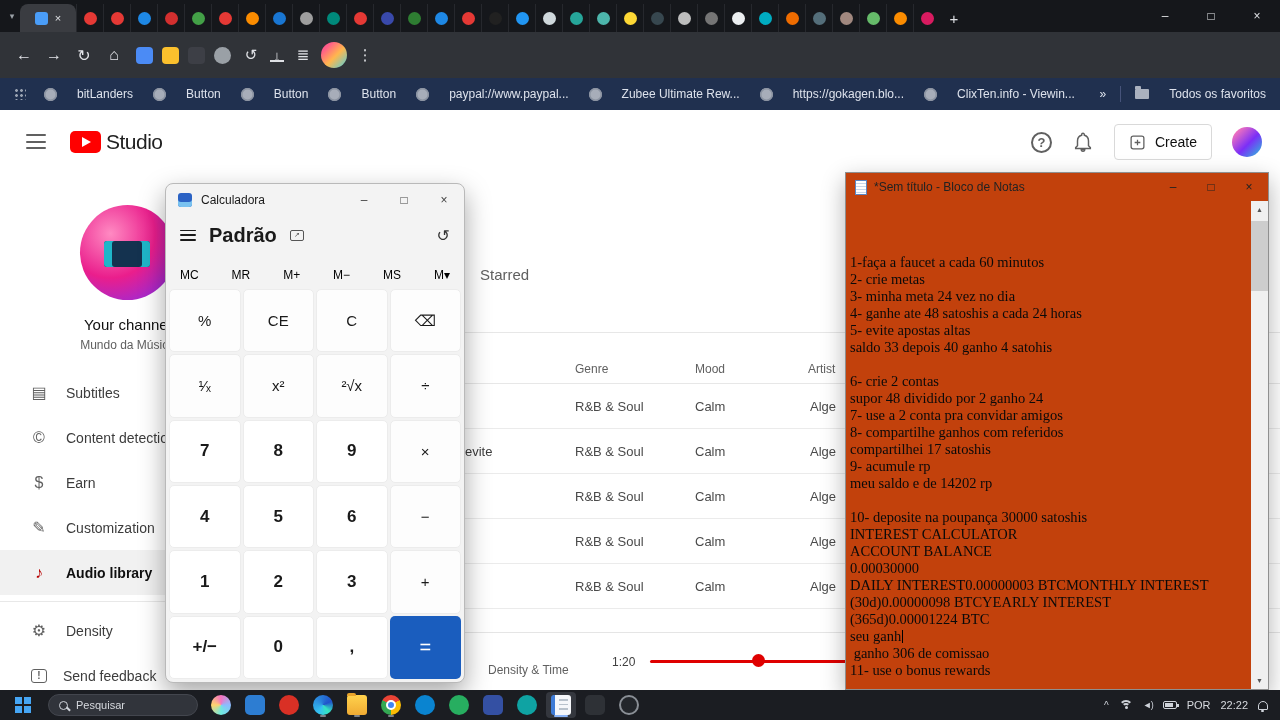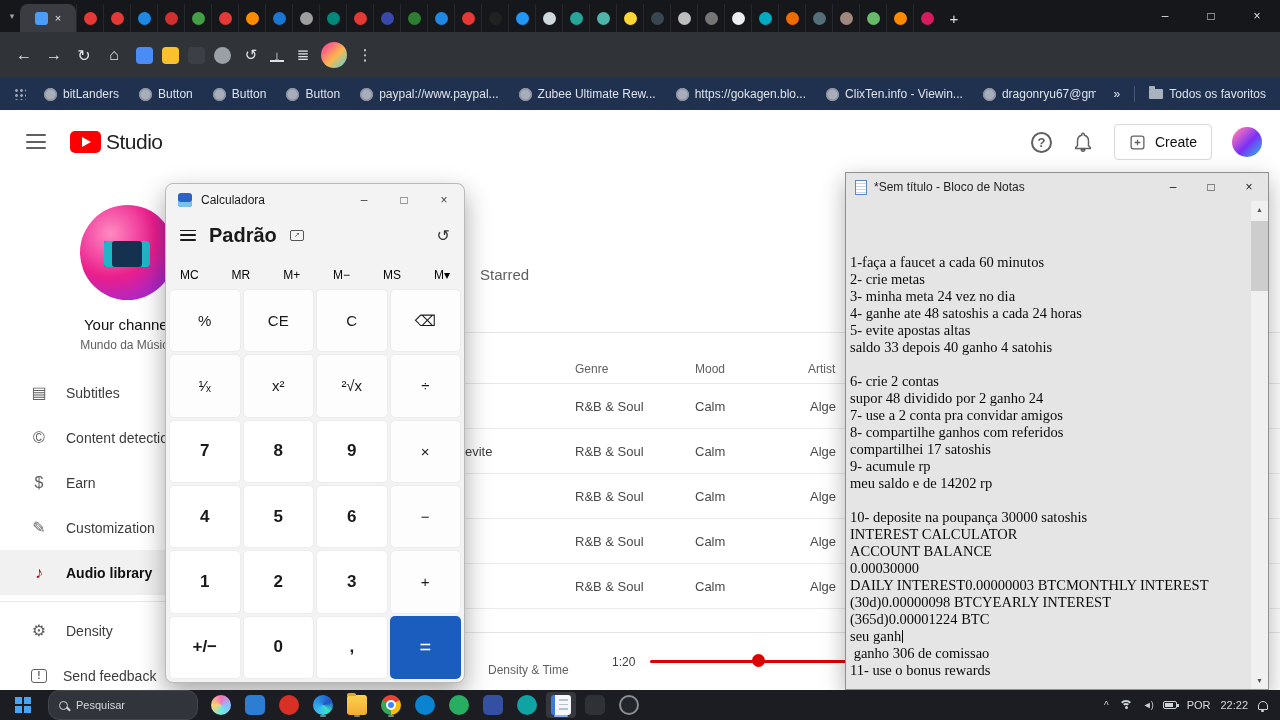--- a/index.html
+++ b/index.html
@@ -36,21 +36,21 @@
   .ext.round{border-radius:50%}
   .tool-glyph{color:#dfe1e5;font-size:15px;width:24px;text-align:center;flex:0 0 auto}
   .dl{position:relative}
   .dl::after{content:"";position:absolute;left:5px;right:5px;bottom:2px;height:2px;background:#dfe1e5}
   .avatar-sm{width:26px;height:26px;border-radius:50%;background:linear-gradient(135deg,#ff5c8a 20%,#ffb74d 55%,#4dd0e1);flex:0 0 auto;margin:0 4px}
 
   
   .bookmarks{position:absolute;left:0;top:78px;width:100%;height:32px;display:flex;align-items:center;gap:18px;padding:0 14px;color:#dde2ec;font-size:12px}
   .apps-grid{width:12px;height:12px;background-image:radial-gradient(#9aa3b2 1.3px,transparent 1.5px);background-size:5px 5px;flex:0 0 auto}
   .bm-list{display:flex;align-items:center;gap:20px;overflow:hidden}
-  .bm{display:flex;align-items:center;gap:6px;white-space:nowrap}
+  .bm{display:flex;align-items:center;gap:20px;white-space:nowrap}
   .globe{width:13px;height:13px;border-radius:50%;background:#a7adb9;box-shadow:inset 0 0 0 1.5px #8b93a1;flex:0 0 auto}
   .bm-right{margin-left:auto;display:flex;align-items:center;gap:14px;flex:0 0 auto}
   .bm-sep{width:1px;height:16px;background:#46537a}
   .folder-ic{width:14px;height:10px;background:#aab1bf;border-radius:1px;position:relative}
   .folder-ic::before{content:"";position:absolute;left:0;top:-3px;width:6px;height:3px;background:#aab1bf;border-radius:1px 1px 0 0}
 
   
   .s-header{position:absolute;left:0;top:110px;width:100%;height:64px;background:#fff;z-index:1}
   .ham{position:absolute;left:26px;top:24px;width:20px;height:15px;display:flex;flex-direction:column;justify-content:space-between}
   .ham i{display:block;height:2px;background:#606060;border-radius:1px}
@@ -116,42 +116,42 @@
   .c-display{padding:10px 14px 0;text-align:right;flex:0 0 auto}
   .c-expr{font-size:14px;color:#6b6b6b;min-height:18px}
   .c-result{font-size:42px;font-weight:700;color:#1a1a1a;line-height:50px}
   .c-mem{display:flex;justify-content:space-between;padding:14px 14px 4px;font-size:12px;color:#000000;flex:0 0 auto}
   .c-keys{flex:1;display:grid;grid-template-columns:repeat(4,1fr);grid-template-rows:repeat(6,1fr);gap:2px;padding:3px}
   .key{background:#fdfdfd;border:1px solid #ececec;border-radius:5px;display:flex;align-items:center;justify-content:center;font-size:15px;color:#1a1a1a;font-family:"Liberation Sans",sans-serif}
   .key.digit{background:#fff;font-weight:700;font-size:17px}
   .key.eq{border-color:transparent;color:#fff;font-size:20px}
 
   
-  .note{position:absolute;left:845px;top:172px;width:424px;height:518px;background:#e5e5e5;border:1px solid #8f8f8f;box-shadow:0 8px 22px rgba(0,0,0,.3);z-index:6;display:flex;flex-direction:column}
+  .note{position:absolute;left:845px;top:172px;width:424px;height:518px;background:#c2410c;border:1px solid #8f8f8f;box-shadow:0 8px 22px rgba(0,0,0,.3);z-index:6;display:flex;flex-direction:column}
   .n-title{height:28px;display:flex;align-items:center;padding-left:9px;gap:7px;font-size:12px;color:#222;flex:0 0 auto}
   .n-ico{width:12px;height:15px;border:1.5px solid #5b87c5;background:repeating-linear-gradient(#fff 0 2px,#c9d6ea 2px 3px);flex:0 0 auto}
   .n-controls{margin-left:auto;display:flex;height:28px}
   .n-btn{width:38px;display:flex;align-items:center;justify-content:center;font-size:12px;color:#222}
   .n-menu{height:21px;display:flex;font-size:12px;color:#222;padding-left:4px;flex:0 0 auto}
   .n-menu .mi{padding:2px 8px}
   .n-body{flex:1;position:relative;overflow:hidden}
   .n-text{position:absolute;left:4px;top:2px;right:17px;bottom:0;font-family:"Liberation Serif",serif;font-size:14.5px;line-height:17px;color:#0a0a0a;white-space:pre;overflow:hidden}
   .n-line{height:17px}
   .n-line.caret-line::after{content:"";display:inline-block;width:1px;height:13px;background:#000;vertical-align:-2px;margin-left:1px}
   .n-scroll{position:absolute;right:0;top:0;bottom:0;width:17px;background:#f0f0f0}
   .n-arrow{position:absolute;left:0;width:17px;height:17px;display:flex;align-items:center;justify-content:center;font-size:7px;color:#555}
   .n-arrow.up{top:0}.n-arrow.down{bottom:0}
   .n-thumb{position:absolute;left:0;top:20px;width:17px;height:70px;background:#cdcdcd}
 
   
   .taskbar{position:absolute;left:0;top:690px;width:100%;height:30px;background:#1b1d22;display:flex;align-items:center;padding:0 6px;gap:8px;z-index:10}
   .start{width:34px;height:26px;display:flex;align-items:center;justify-content:center;border-radius:4px}
   .win-logo{display:grid;grid-template-columns:7px 7px;grid-template-rows:7px 7px;gap:1.5px}
   .win-logo i{display:block;background:#46a6f5}
-  .tb-search{width:150px;height:30px;border-radius:11px;background:#31343b;border:1px solid #43464e;display:flex;align-items:center;gap:8px;padding:0 10px;color:#d6d9de;font-size:11px}
+  .tb-search{width:150px;height:22px;border-radius:11px;background:#31343b;border:1px solid #43464e;display:flex;align-items:center;gap:8px;padding:0 10px;color:#d6d9de;font-size:11px}
   .mag-sm{width:9px;height:9px;border:1.6px solid #cfd3da;border-radius:50%;position:relative;flex:0 0 auto}
   .mag-sm::after{content:"";position:absolute;width:5px;height:1.6px;background:#cfd3da;transform:rotate(45deg);right:-4px;bottom:-1px}
   .tb-apps{display:flex;gap:4px}
   .tb-app{width:30px;height:26px;border-radius:4px;display:flex;align-items:center;justify-content:center;position:relative}
   .tb-app.open::after{content:"";position:absolute;bottom:1px;left:50%;transform:translateX(-50%);width:6px;height:2.5px;border-radius:2px;background:#7d8288}
   .tb-app.active{background:#34373e}
   .tb-app.active::after{width:14px;background:#8ab4f8}
   .tb-app .ic{width:20px;height:20px;border-radius:5px}
   .app-copilot .ic{border-radius:50%;background:conic-gradient(#f672c0,#8bbcff,#6eeadf,#ffd36e,#f672c0)}
   .app-blue .ic{background:#2d7dd2}

